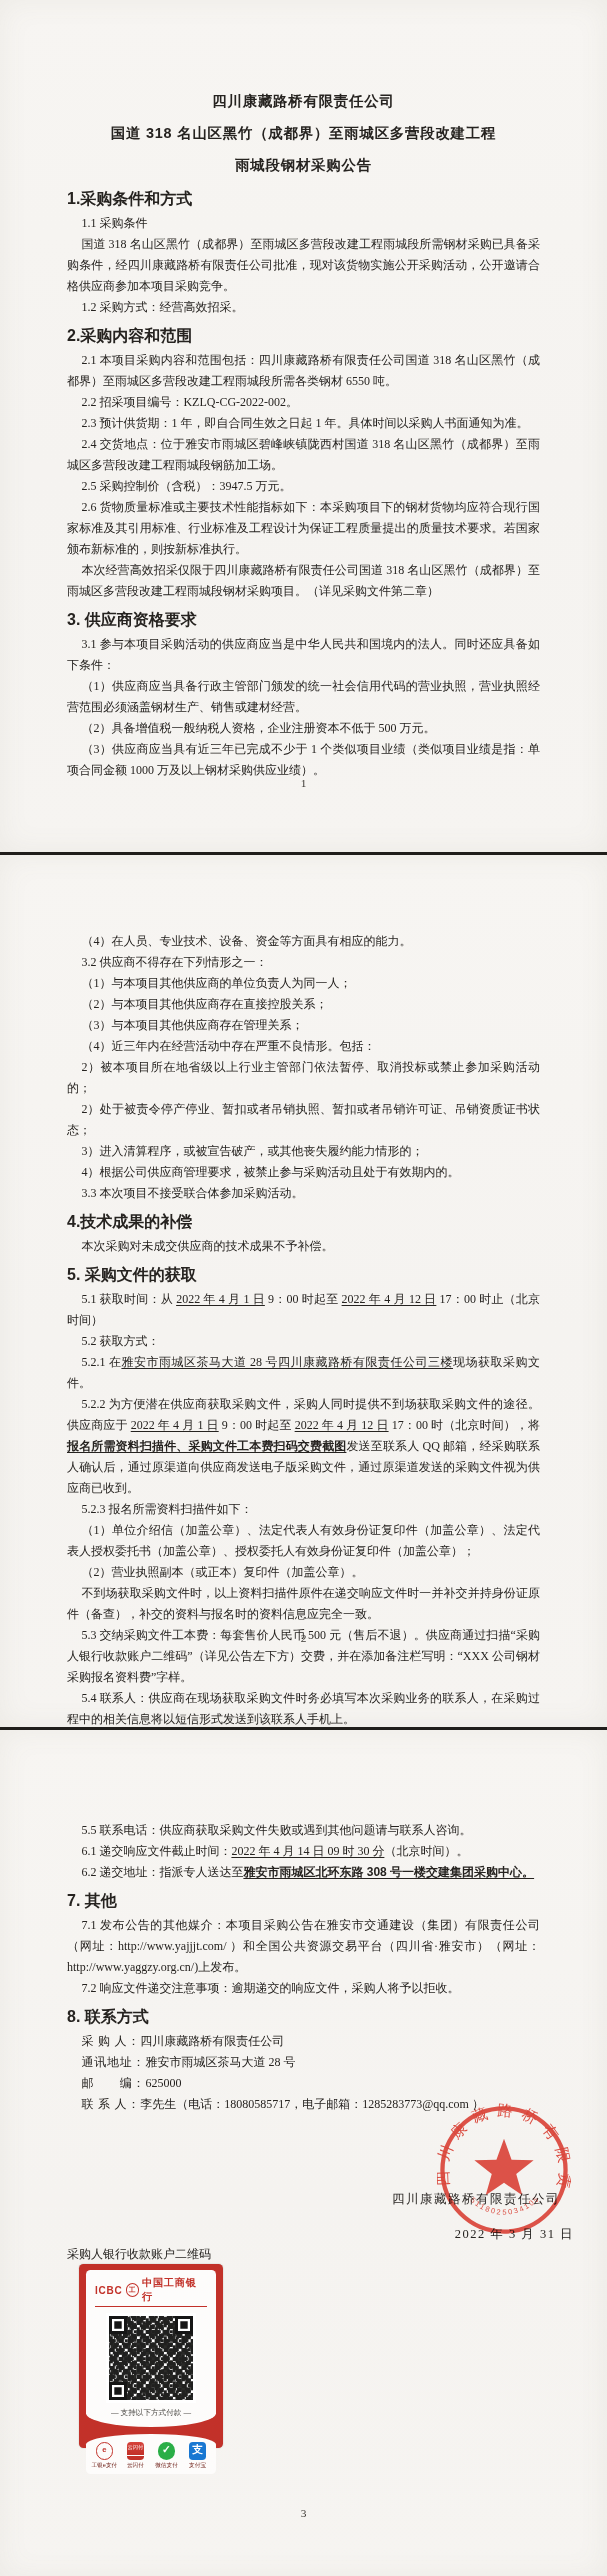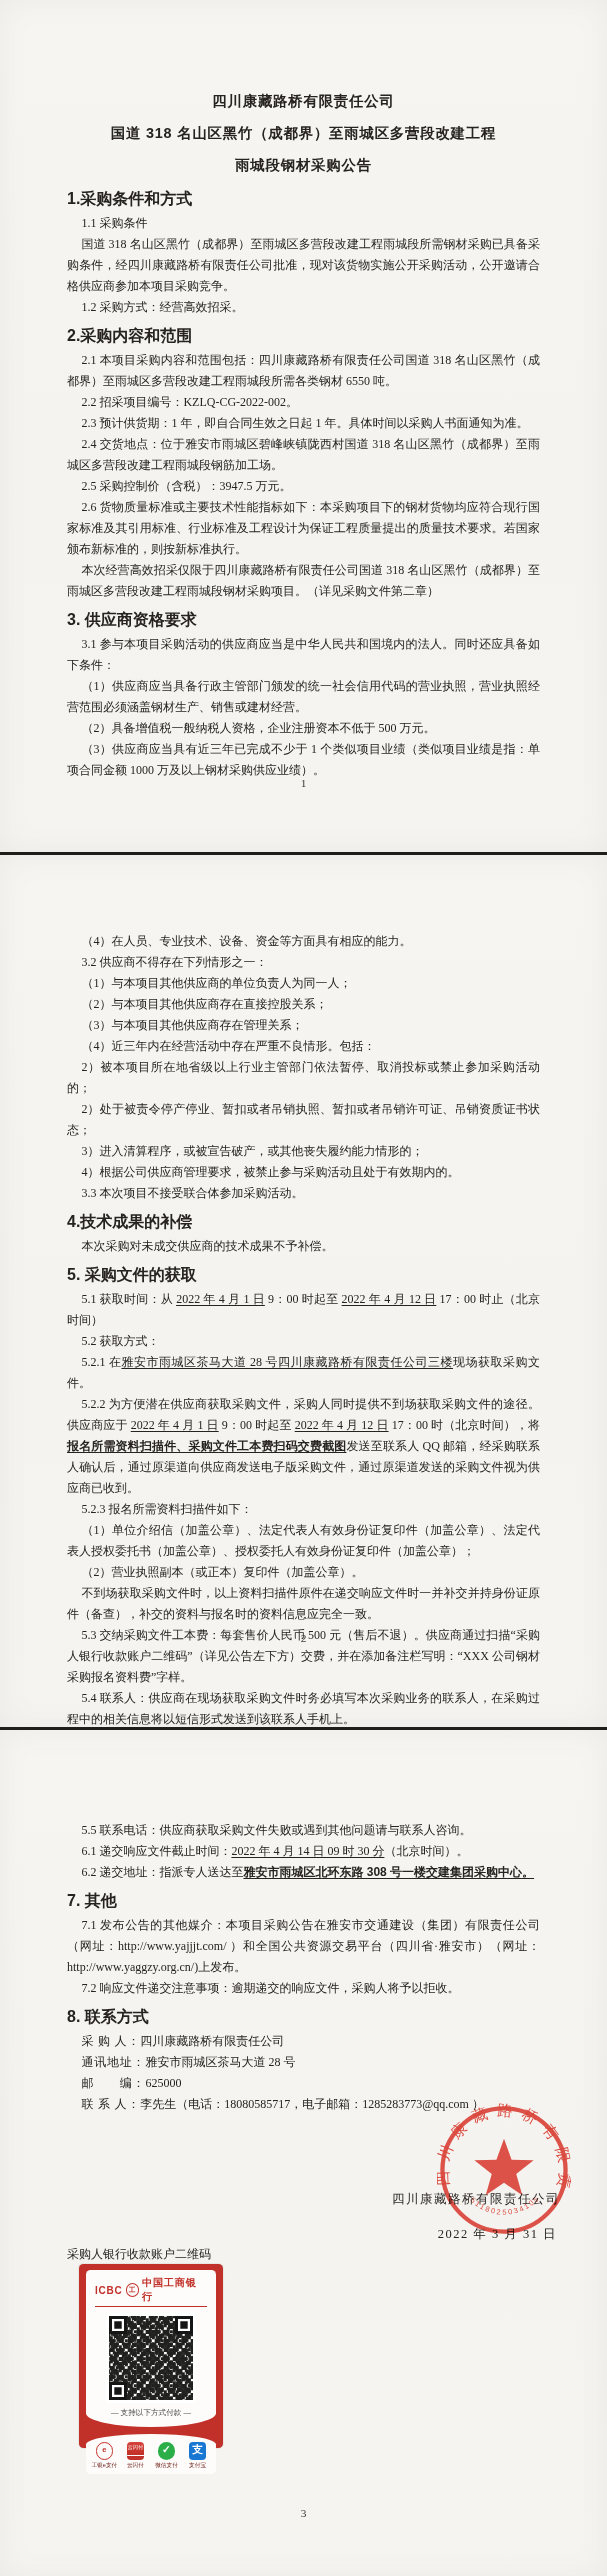--- a/index.html
+++ b/index.html
@@ -13,21 +13,21 @@
   p.b{margin:0;font-size:12px;line-height:21px;text-align:justify;}
   p.ind{text-indent:1.2em;}
   .u{text-decoration:underline;text-underline-offset:2.3px;}
   .bu{font-weight:bold;text-decoration:underline;text-underline-offset:2.3px;font-family:"Liberation Sans","DejaVu Sans",sans-serif;}
   .pageno{position:absolute;left:0;right:0;top:777px;text-align:center;font-size:11.4px;color:#3a3732;}
   .contact-line{margin:0;font-size:12px;line-height:21px;}
   .contact-line .lab{letter-spacing:0.8px;}
   
   .seal{position:absolute;top:373px;right:36px;width:134px;height:134px;mix-blend-mode:multiply;opacity:.92;}
   .sig-name{position:absolute;top:461px;right:47px;font-size:12.5px;color:#2b2724;letter-spacing:1.5px;}
-  .sig-date{position:absolute;top:496px;right:50px;font-size:12.5px;letter-spacing:1.5px;}
+  .sig-date{position:absolute;top:496px;right:33px;font-size:12.5px;letter-spacing:1.5px;}
   
   .qr-label{position:absolute;top:516px;left:67px;font-size:12px;}
   .bank-card{position:absolute;top:534px;left:79px;width:144px;height:184px;background:#c23129;border-radius:4.6px;padding:6px 6.8px;box-sizing:border-box;box-shadow:0 0 1.5px rgba(0,0,0,.25);}
   .bc-top{background:#fdfcfb;border-radius:4.6px 4.6px 50% 50%/4.6px 4.6px 13.7px 13.7px;padding:6px 4.6px 9px 4.6px;}
   .bc-head{display:flex;align-items:center;justify-content:center;gap:3px;border-bottom:1.1px solid #c23129;padding-bottom:2.3px;margin:0 4.6px;}
   .bc-icbc{font-family:"Liberation Sans",sans-serif;font-weight:bold;font-size:10px;color:#c23129;letter-spacing:0.8px;}
   .icbc-logo{width:11.4px;height:11.4px;border:1.1px solid #c23129;border-radius:50%;color:#c23129;font-size:6.8px;line-height:11.4px;text-align:center;font-weight:bold;}
   .bc-bank{font-family:"Liberation Sans",sans-serif;font-weight:bold;font-size:10.2px;color:#c23129;letter-spacing:0.8px;}
   .qr{width:90px;height:90px;margin:6px auto 4.6px auto;background:#fff;border:3.8px solid #fff;box-sizing:border-box;position:relative;background-image:repeating-conic-gradient(#20201f 0% 25%,transparent 0% 50%),repeating-conic-gradient(#20201f 0% 25%,transparent 0% 50%),repeating-conic-gradient(#2a2a28 0% 25%,transparent 0% 50%);background-size:9px 9px,6px 6px,13px 13px;background-position:0.8px 0,3.8px 2.3px,1.5px 6.8px;}
   .finder{position:absolute;width:18px;height:18px;background:#fff;border:3px solid #161616;box-sizing:border-box;box-shadow:inset 0 0 0 2.3px #fff,inset 0 0 0 6px #161616;}

